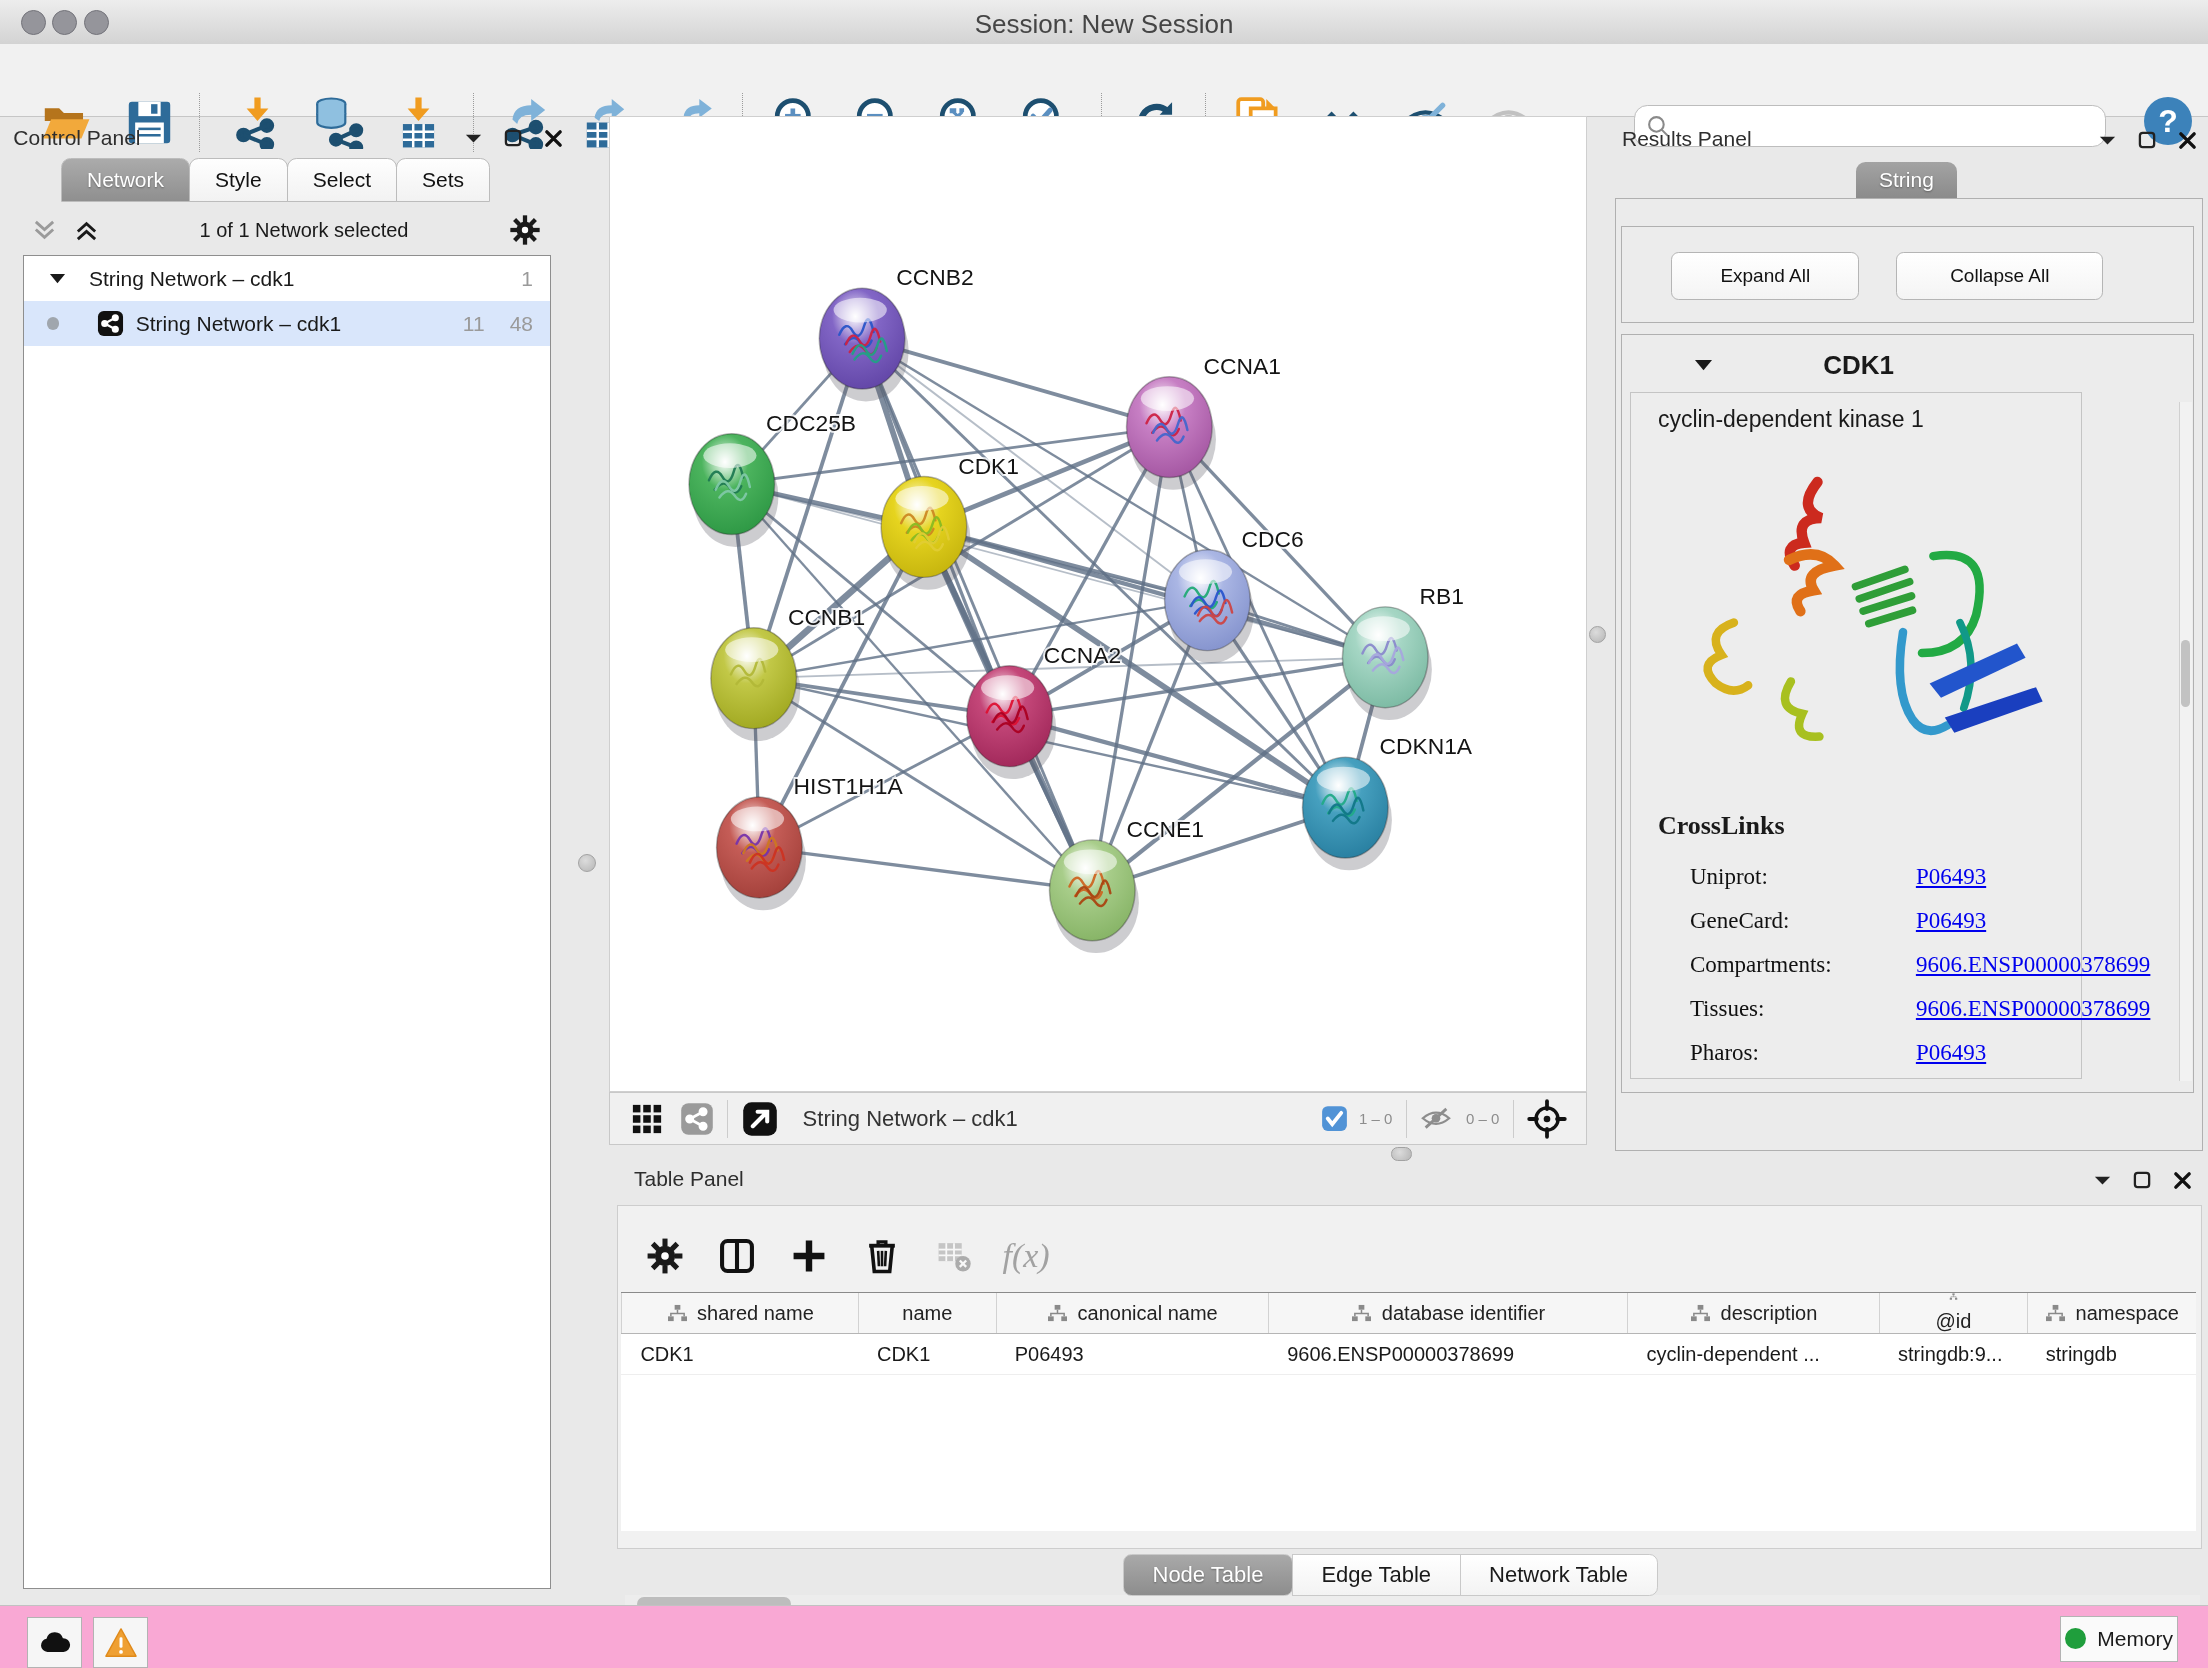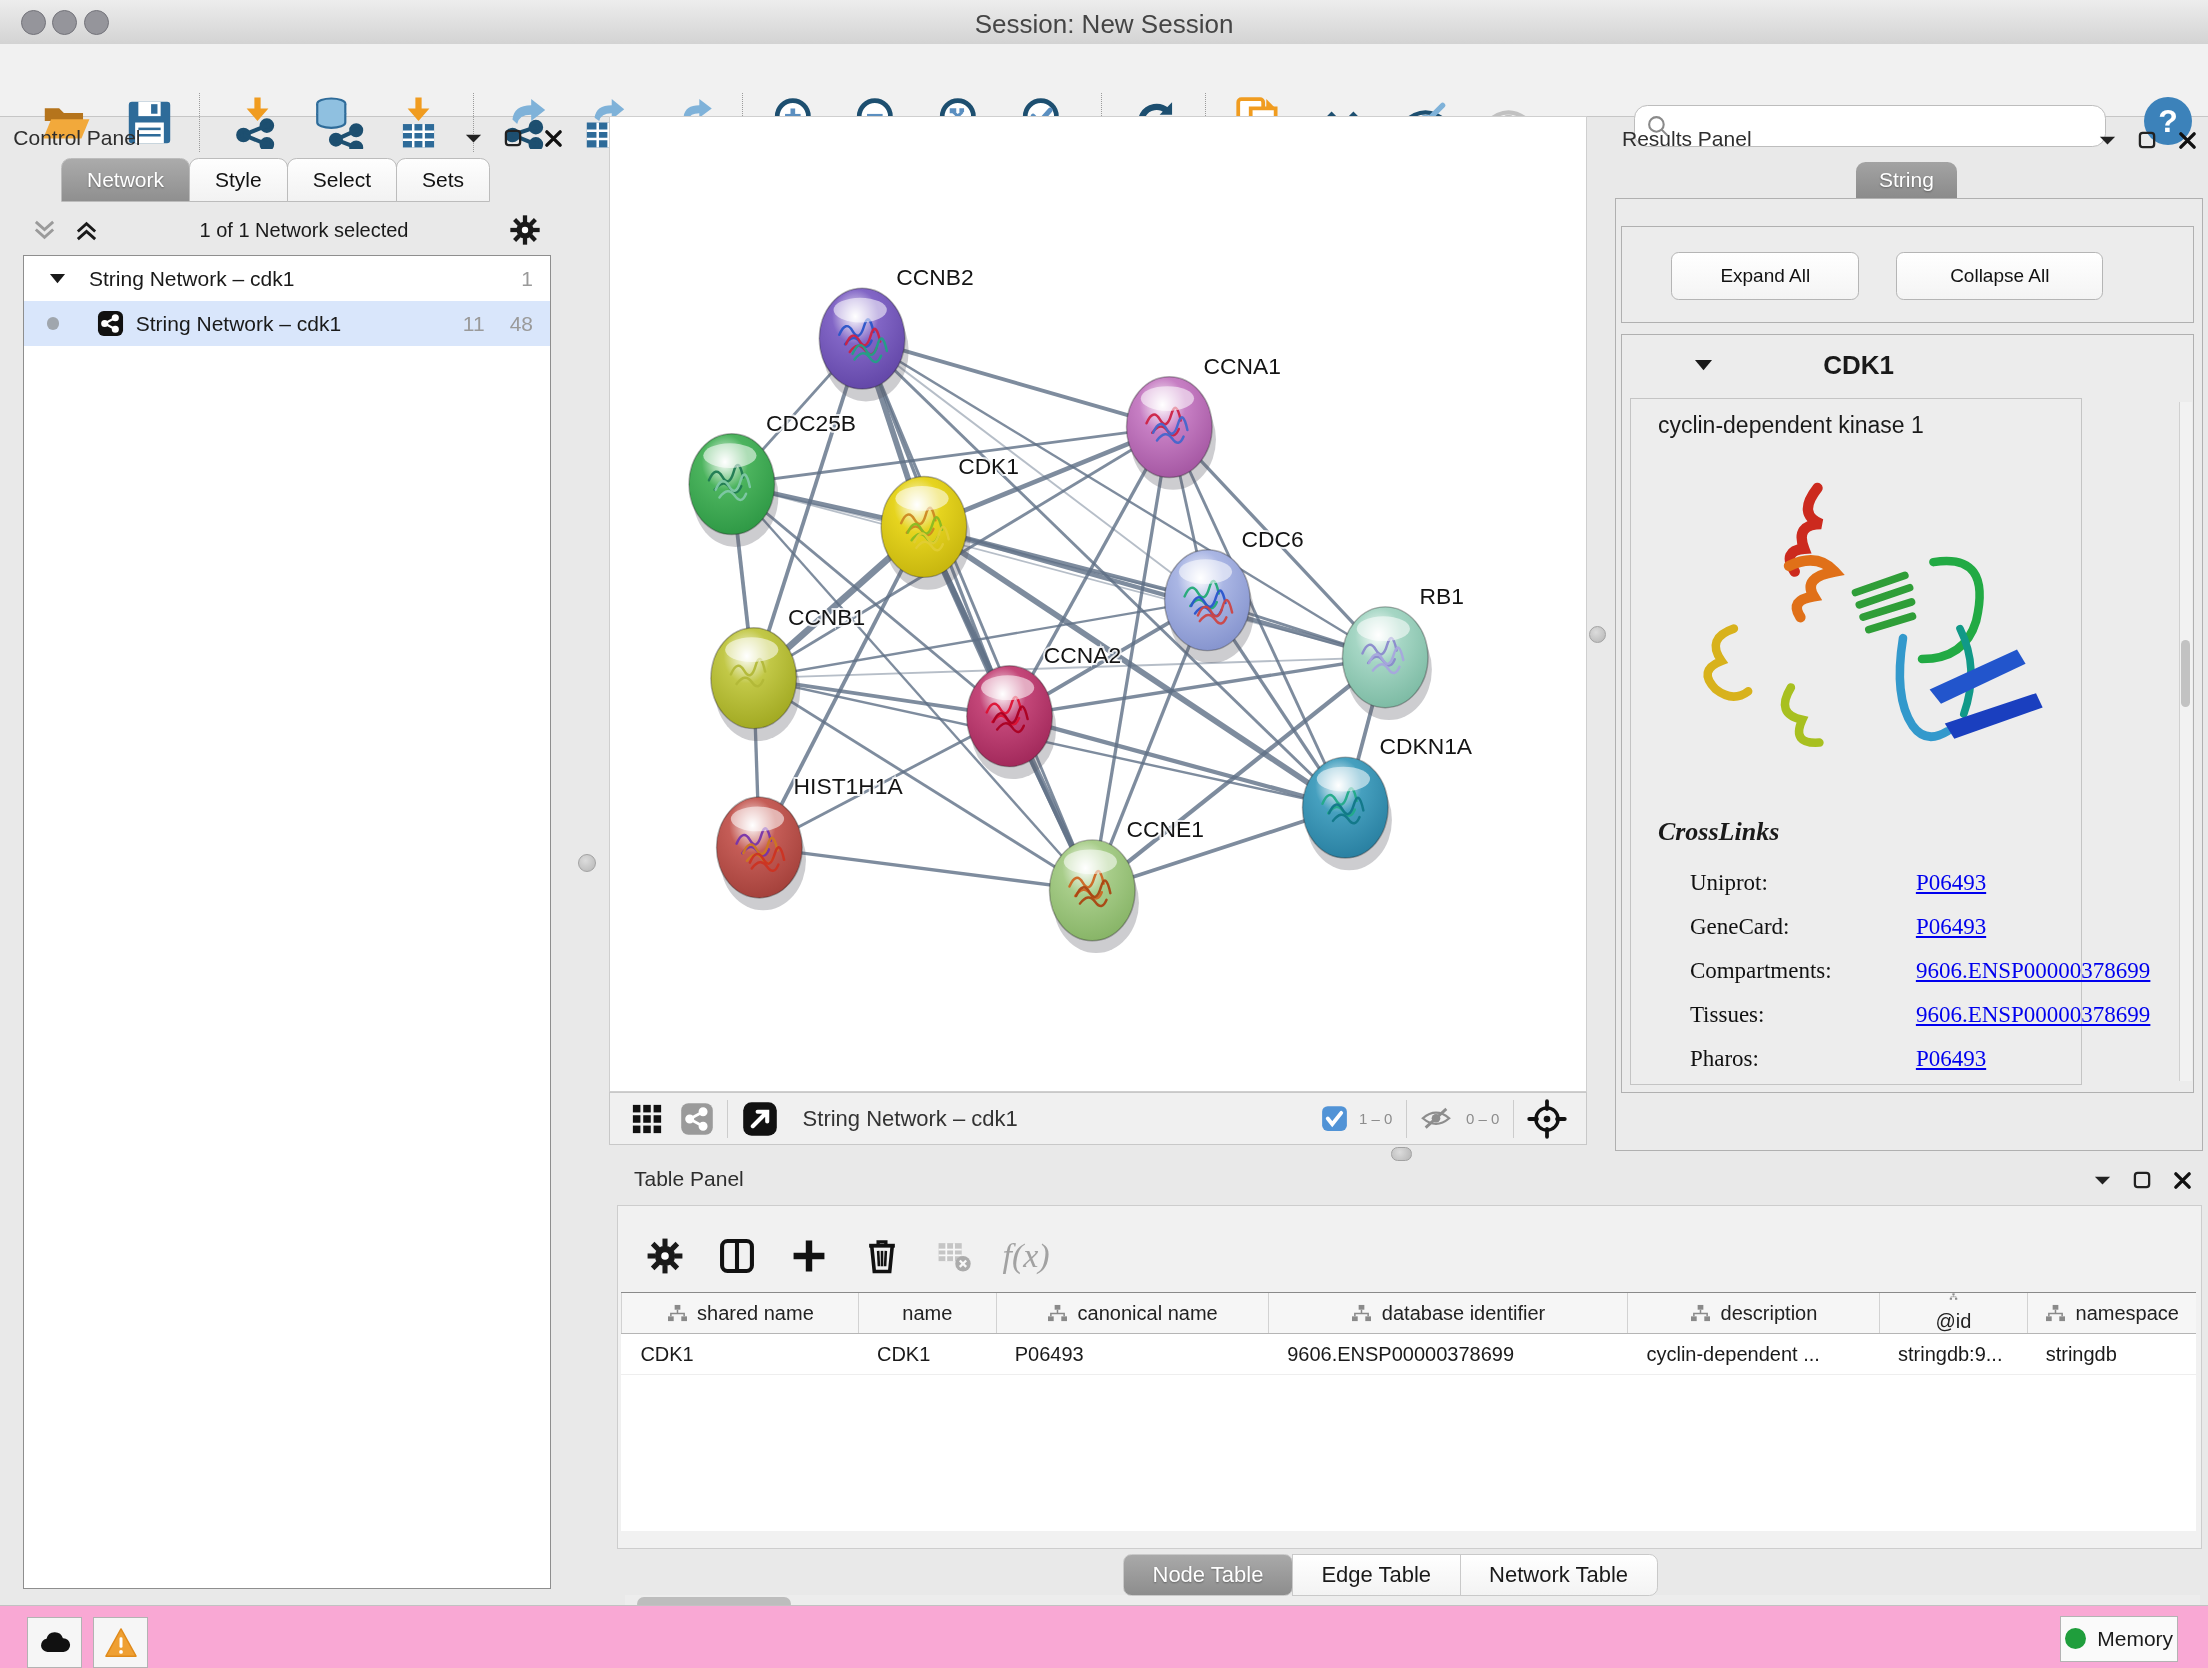--- a/index.html
+++ b/index.html
@@ -39,21 +39,21 @@
   
   .canvas{left:609px;top:116px;width:978px;height:976px;background:#fff;border:1px solid #cfcfcf;box-sizing:border-box;}
   .net-toolbar{left:609px;top:1092px;width:978px;height:53px;background:#f0f0f0;
     border:1px solid #c8c8c8;box-sizing:border-box;display:flex;align-items:center;}
   .ntsep{width:0;height:38px;border-left:1px solid #cccccc;margin:0 13.3px;}
   
   .results-panel{left:1607px;top:116px;width:601px;height:1040px;}
   .rbox{position:absolute;background:#ebebeb;border:1px solid #b0b0b0;box-sizing:border-box;}
   .btn{background:linear-gradient(#ffffff,#f4f4f4);border:1px solid #b5b5b5;border-radius:7.6px;
     font-size:19px;display:flex;align-items:center;justify-content:center;color:#111;}
-  .serif{font-family:"Liberation Serif",serif;font-style:italic;}
+  .serif{font-family:"Liberation Serif",serif;}
   .xl-row{display:flex;height:44px;align-items:center;}
   .xl-label{width:226px;font-size:23px;font-family:"Liberation Serif",serif;color:#111;}
   .xl-link{font-size:23px;font-family:"Liberation Serif",serif;color:#0000ee;text-decoration:underline;}
   
   .table-panel{left:609px;top:1156px;width:1600px;height:450px;}
   .tp-box{position:absolute;left:7.6px;top:49px;width:1585px;height:344px;background:#f1f1f1;border:1px solid #cdcdcd;box-sizing:border-box;}
   .tp-icon{position:absolute;top:25px;width:49px;height:49px;display:flex;align-items:center;justify-content:center;}
   .grid-table{position:absolute;left:3.8px;top:86px;width:1575px;height:238px;background:#fff;border-top:1.9px solid #8a8a8a;}
   .thead{display:flex;background:#f6f6f6;border-bottom:1px solid #b5b5b5;height:40px;}
   .th{display:flex;align-items:center;justify-content:center;gap:9.5px;font-size:20px;color:#222;
@@ -713,21 +713,21 @@
           <span>Collapse All</span>
         </div>
     </div>
     <div class="rbox" style="left:5.7px;top:135px;width:573px;height:759px;background:#ececec;">
       <div class="abs" style="left:0;top:0;width:573px;height:61px;display:flex;align-items:center;">
         <svg style="margin-left:72px" width="19" height="14.3" viewBox="0 0 20 15">
             <path d="M1 2l9 11 9-11z" fill="#1a1a1a"></path>
           </svg>
         <span style="margin-left:110px;font-size:26px;font-weight:bold;">CDK1</span>
       </div>
-      <div class="rbox" style="left:7.6px;top:63px;width:452px;height:687px;background:#ededed;border-color:#c4c4c4;">
+      <div class="rbox" style="left:7.6px;top:57px;width:452px;height:687px;background:#ededed;border-color:#c4c4c4;">
         <div class="abs" style="left:27px;top:13.3px;font-size:23px;">cyclin-dependent kinase 1</div>
         <svg class="abs" style="left:44px;top:51px;" width="399" height="361" viewBox="0 0 420 380">
           <g fill="none" stroke-linecap="round">
             <path d="M150 40q-22 28 4 38q-28 0-18 26q-24 2-10 24" stroke="#cc2a1e" stroke-width="11"></path>
             <path d="M120 122q30-14 48 6q-34 6-22 26q-26 4-14 22" stroke="#e07018" stroke-width="11"></path>
             <path d="M62 188q-30 10-13 34q-26 10-6 30q18 14 34 2" stroke="#d8b21c" stroke-width="9"></path>
             <path d="M122 250q-17 28 12 34q-12 26 18 24" stroke="#a8c020" stroke-width="9"></path>
             <path d="M190 150l52-18m-48 31l53-18m-49 31l51-16m-45 29l46-14" stroke="#2f9e38" stroke-width="8"></path>
             <path d="M272 118q62-10 45 62q-12 40-57 40" stroke="#22aa44" stroke-width="9"></path>
             <path d="M240 198q-10 62 10 92q14 20 37 6" stroke="#3399cc" stroke-width="9"></path>

